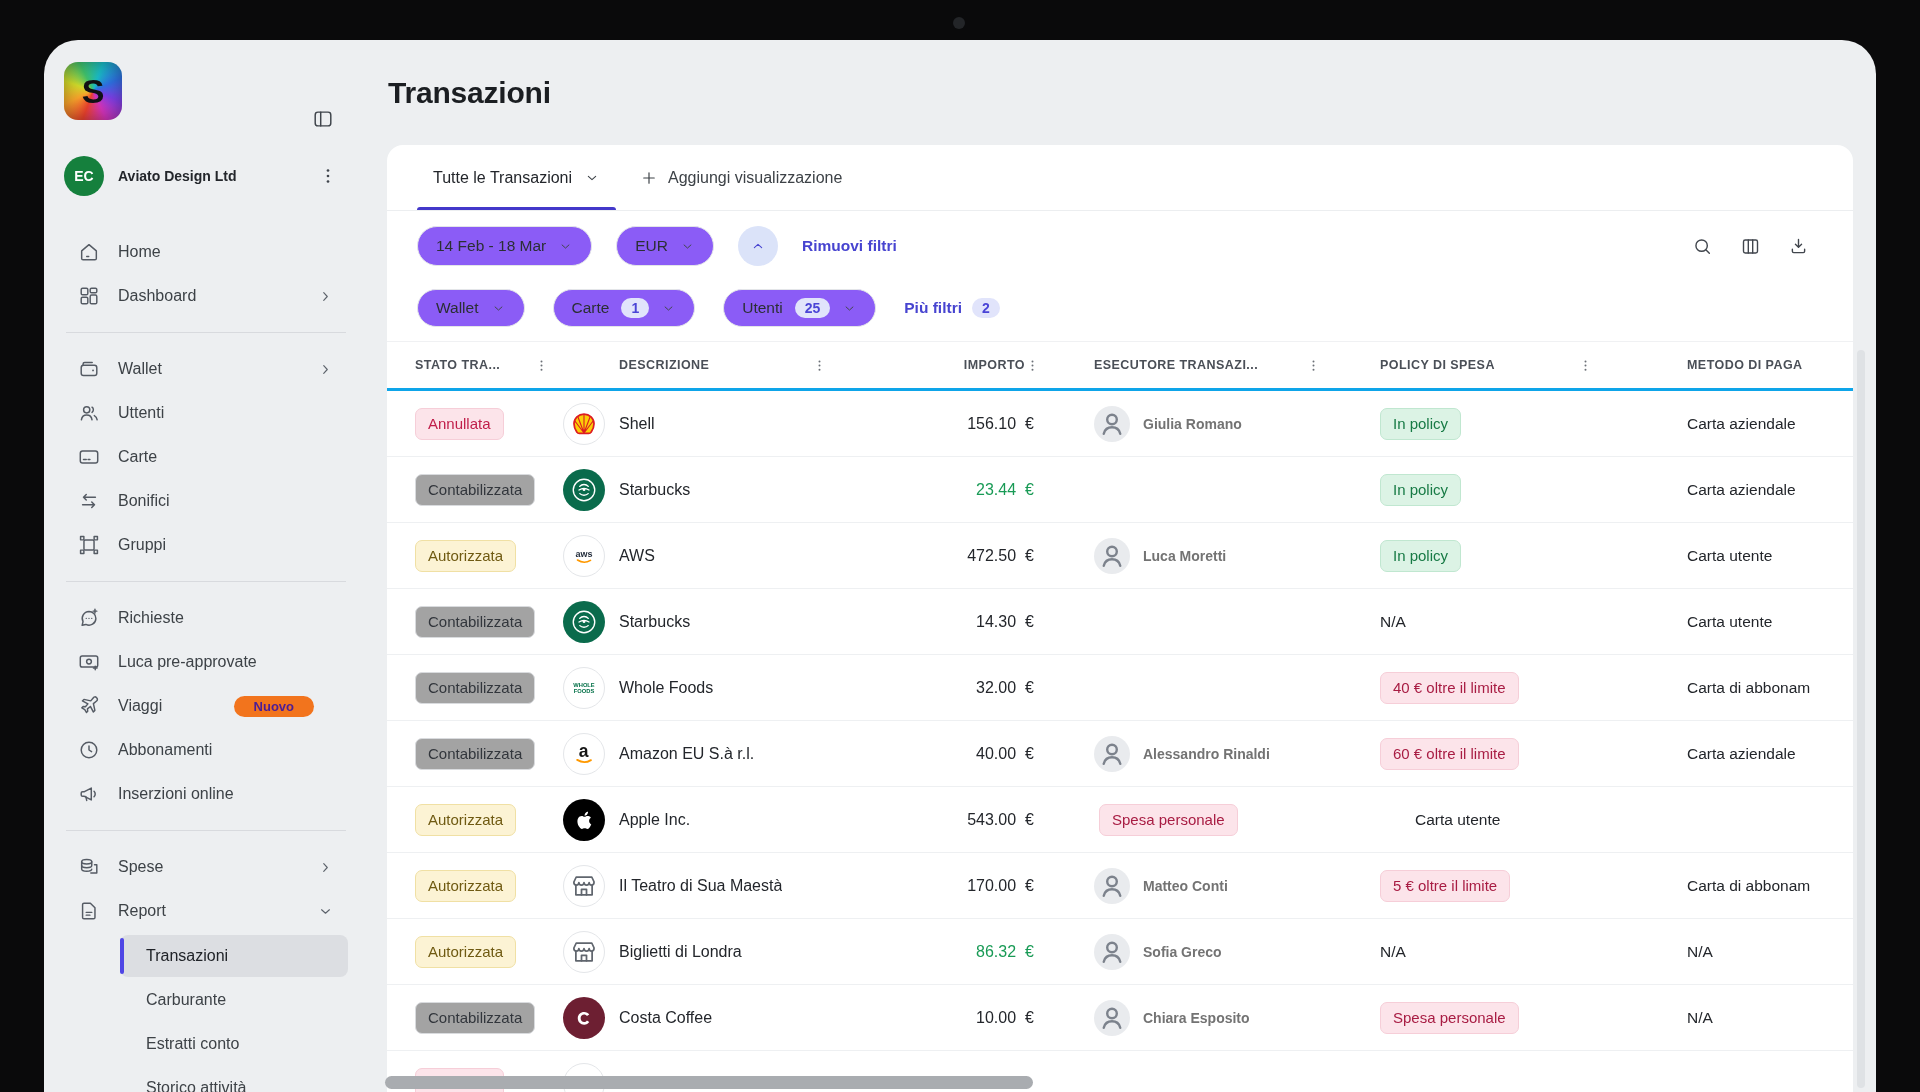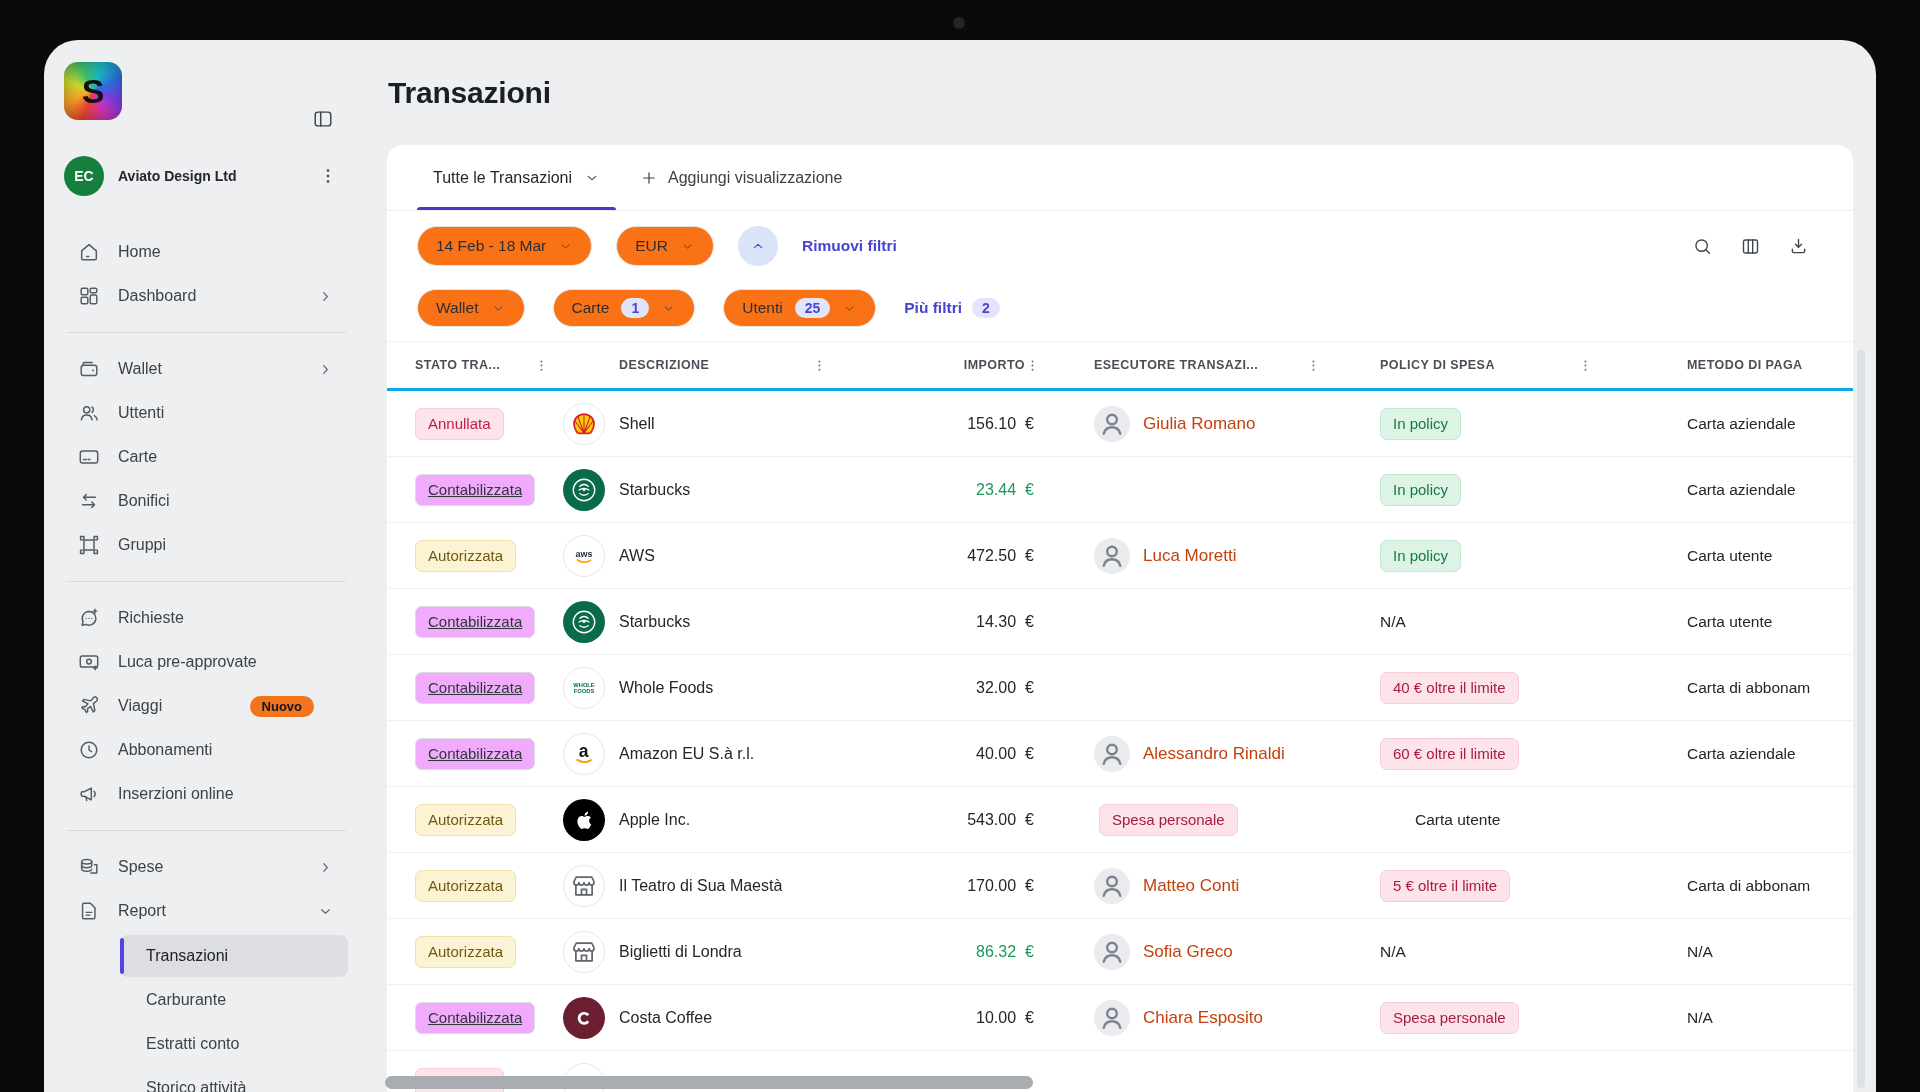--- a/index.html
+++ b/index.html
@@ -27,22 +27,22 @@
   .nav { margin-top:34px; }
   .nav-item { display:flex; align-items:center; gap:18px; height:44px; padding:0 14px;
     border-radius:8px; font-size:16px; color:#3d4247; cursor:pointer; position:relative; }
   .nav-ic { width:22px; height:22px; color:#555b64; flex:none; }
   .nav-chev { width:17px; height:17px; color:#5c626b; margin-left:auto; }
   .nav-divider { height:1px; background:#d8dade; margin:14px 2px; }
   .nav-item.child { margin-left:56px; padding-left:26px; height:42px; margin-top:2px; }
   .nav-item.child.active { background:#dcdee2; color:#202328; font-weight:500; }
   .nav-item.child.active::before { content:""; position:absolute; left:0; top:3px; bottom:3px;
     width:4px; border-radius:4px; background:#4f46e5; }
-  .badge-nuovo { margin-left:auto; margin-right:20px; background:#f2741d; color:#0f172a; font-size:13px;
-    font-weight:700; padding:4px 12px; border-radius:999px; line-height:1; }
+  .badge-nuovo { margin-left:auto; margin-right:20px; background:#f2741d; color:#4c1d95; font-size:13px;
+    font-weight:700; padding:4px 20px; border-radius:999px; line-height:1; }
 
   
   .main { flex:1; position:relative; }
   .page-title { position:absolute; left:4px; top:36px; font-size:30px; font-weight:700;
     color:#1b1e22; letter-spacing:-.2px; }
   .card { position:absolute; left:3px; top:105px; right:23px; bottom:0; background:#fff;
     border-radius:16px 16px 0 0; overflow:hidden; }
 
   .tabs-row { height:66px; border-bottom:1px solid #eceef0; display:flex; align-items:center; padding:0 30px; }
   .tab-active { position:relative; height:100%; display:flex; align-items:center; gap:12px;
@@ -51,21 +51,21 @@
     background:#4338ca; border-radius:3px 3px 0 0; }
   .ic16 { width:16px; height:16px; color:#3d4247; }
   .ic18 { width:18px; height:18px; color:#3d4247; }
   .ic20 { width:21px; height:21px; color:#41464d; }
   .add-view { display:flex; align-items:center; gap:10px; margin-left:24px; font-size:16px;
     color:#3d4247; cursor:pointer; }
 
   .filterbar { height:70px; display:flex; align-items:center; gap:24px; padding:0 30px; }
   .filterbar2 { height:60px; display:flex; align-items:center; gap:28px; padding:0 30px 6px 30px; }
   .pill { display:flex; align-items:center; gap:12px; border:1px solid #e3e5e8; border-radius:999px;
-    padding:6px 18px; height:40px; font-size:15.5px; color:#2b2f34; background:#f97316; cursor:pointer; white-space:nowrap; }
+    padding:6px 18px; height:40px; font-size:15.5px; color:#2b2f34; background:#8b5cf6; cursor:pointer; white-space:nowrap; }
   .filterbar2 .pill { height:38px; }
   .pill .ic16 { width:15px; height:15px; color:#42474e; }
   .count-badge { background:#e1e4fb; color:#4a44d6; border-radius:999px; padding:3px 10px;
     font-size:14px; font-weight:600; line-height:1; }
   .collapse-circle { width:40px; height:40px; border-radius:50%; background:#dbe3f9; color:#4744d0;
     display:flex; align-items:center; justify-content:center; cursor:pointer; flex:none; }
   .collapse-circle .ic16 { color:#4744d0; }
   .link-indigo { color:#4744d0; font-weight:600; font-size:15.5px; cursor:pointer;
     display:flex; align-items:center; gap:10px; }
   .fb-right { margin-left:auto; display:flex; align-items:center; gap:27px; padding-right:14px; }
@@ -83,40 +83,40 @@
   .th.col-amount .kebab { margin-left:0; }
   .th.col-exec { padding-left:40px; }
   .th.col-policy { padding-left:45px; }
   .th.col-method { padding-left:80px; }
 
   .trow { height:66px; align-items:center; border-bottom:1px solid #eef0f2; cursor:pointer;text-align:right; }
   .td { display:flex; align-items:center; min-width:0; }
   .badge { display:inline-block; padding:6px 12px; border-radius:7px; font-size:15px;
     font-weight:500; line-height:1.2; white-space:nowrap; }
   .b-pink    { background:#fce4ea; border:1px solid #f6ced8; color:#c01e4a; }
-  .b-gray    { background:#f0abfc; border:1px solid #d9dbde; color:#32363c;text-decoration:underline; }
+  .b-gray    { background:#a3a3a3; border:1px solid #d9dbde; color:#32363c; }
   .b-yellow  { background:#fcf3d4; border:1px solid #f0e0a4; color:#6f5a12; }
   .b-green   { background:#dcf3e5; border:1px solid #c0e7d0; color:#177a45; }
   .b-alert   { background:#fce4ea; border:1px solid #f6ced8; color:#a81c43; }
   .c-merchant { gap:14px; }
   .m-icon { width:42px; height:42px; border-radius:50%; background:#fff; border:1px solid #e4e6e9;
     display:flex; align-items:center; justify-content:center; flex:none; overflow:hidden; }
   .m-icon svg { width:30px; height:30px; }
   .m-icon.starbucks { background:#0a6b4c; border:none; }
   .m-icon.apple { background:#000; border:none; }
   .m-icon.apple svg { width:26px; height:26px; }
   .m-icon.costa { background:#6d1f32; border:none; }
   .m-name { font-size:16px; color:#23262b; white-space:nowrap; overflow:hidden; text-overflow:ellipsis; }
   .c-amount { justify-content:flex-end; padding-right:20px; font-size:16px; color:#23262b; gap:9px; }
   .c-amount.pos { color:#189a55; }
   .c-exec { padding-left:40px; gap:13px; }
   .exec-avatar { width:36px; height:36px; border-radius:50%; background:#e9ebee; color:#7c828c;
     display:flex; align-items:center; justify-content:center; flex:none; }
   .exec-avatar svg { width:21px; height:21px; }
-  .exec-name { font-size:17px; font-weight:400; color:#c2410c; cursor:pointer; white-space:nowrap; }
+  .exec-name { font-size:14px; font-weight:700; color:#737373; cursor:pointer; white-space:nowrap; }
   .c-policy { padding-left:45px; font-size:15.5px; color:#23262b; }
   .c-method { padding-left:80px; font-size:15.5px; color:#23262b; white-space:nowrap; overflow:hidden; }
 
   .hscroll { position:absolute; left:341px; top:1036px; width:648px; height:13px;
     border-radius:7px; background:#a9acb0; cursor:pointer; z-index:6; }
   .vscroll { position:absolute; right:11px; top:310px; bottom:4px; width:8px;
     border-radius:4px; background:#dfe2e5; cursor:pointer; z-index:6; }
 
   span[data-icon] { display:inline-flex; }
   span[data-icon] svg, .sb-collapse svg, .org-menu svg, .nav-ic svg, .nav-chev svg,

